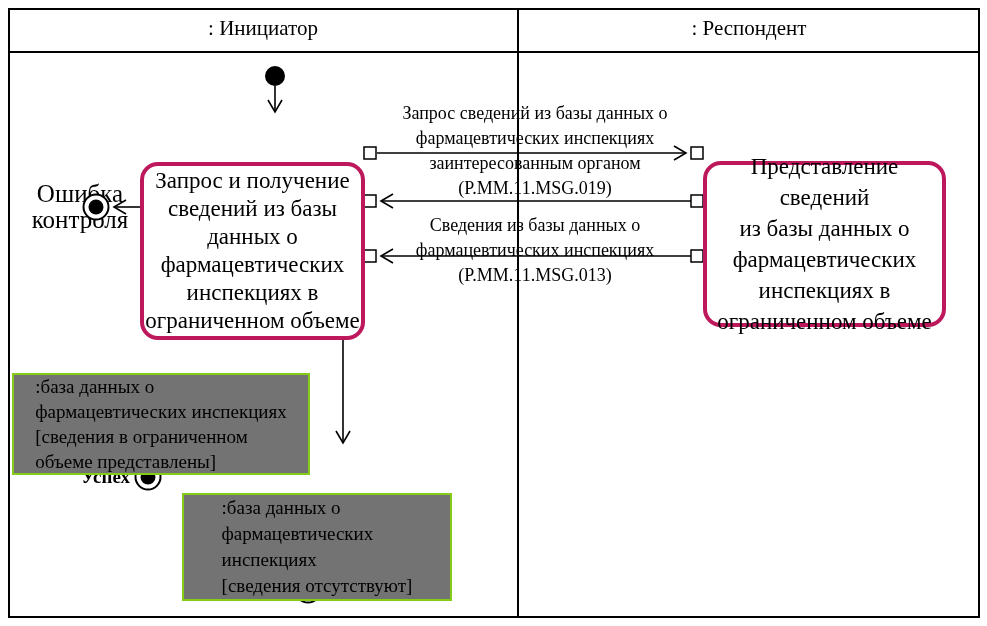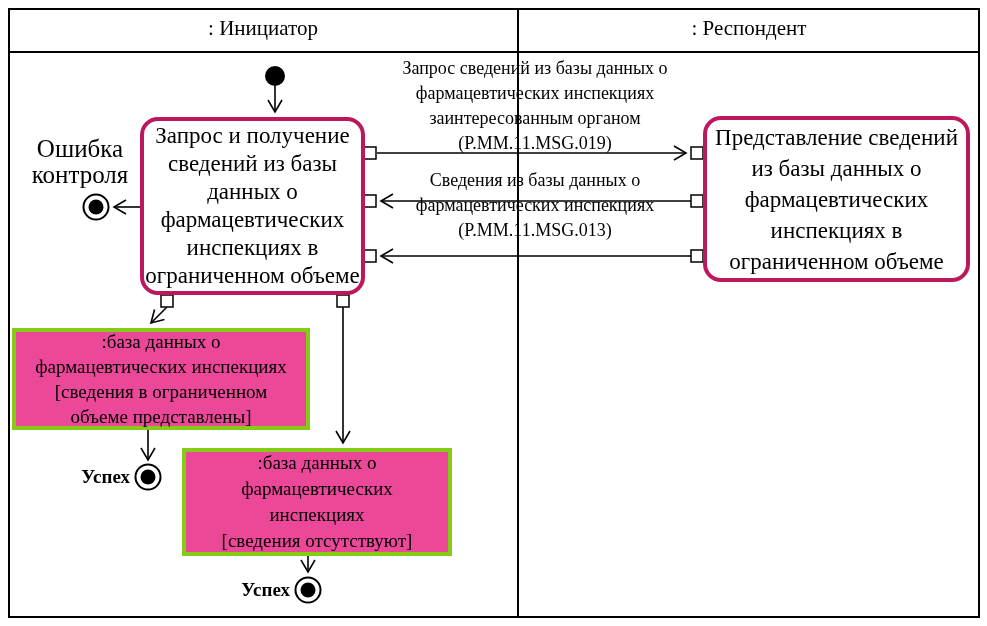--- a/index.html
+++ b/index.html
@@ -7,32 +7,32 @@
     position:relative;width:987px;height:626px;background:#fff;
     font-family:"Liberation Serif","DejaVu Serif",serif;color:#000;overflow:hidden;
   }
   .abs{position:absolute;box-sizing:border-box;}
   #frame{left:8px;top:8px;width:972px;height:610px;border:2px solid #000;}
   #header-line{left:8px;top:51px;width:972px;height:2px;background:#000;}
   #lane-divider{left:517px;top:8px;width:2px;height:610px;background:#000;}
   .lane-title{top:16px;text-align:center;font-size:21px;}
   #lane-title-initiator{left:8px;width:510px;}
   #lane-title-respondent{left:518px;width:462px;}
-  .ml{white-space:pre-line;}
+  .ml{white-space:pre-line;margin-top:45px;}
   .activity-box{
     border:4px solid #be185d;border-radius:18px;background:#fff;
     display:flex;align-items:center;justify-content:center;
     text-align:center;font-size:23px;z-index:2;
   }
   #activity-initiator{left:140px;top:117px;width:225px;height:178px;line-height:28px;}
-  #activity-respondent{left:703px;top:116px;width:267px;height:166px;line-height:31px;}
+  #activity-respondent{left:703px;top:116px;width:243px;height:166px;line-height:31px;}
   .object-box{
-    border:4px solid #84cc16;background:#ec4899;
+    border:2px solid #84cc16;background:#737373;
     display:flex;align-items:center;justify-content:center;
-    text-align:center;font-size:19px;z-index:2;
+    font-size:19px;z-index:2;
   }
   #object-db-provided{left:12px;top:328px;width:298px;height:102px;line-height:25px;}
   #object-db-absent{left:182px;top:448px;width:270px;height:108px;line-height:26px;}
   .msg-label{text-align:center;font-size:18px;line-height:25px;z-index:3;}
   #msg-request{left:380px;top:56px;width:310px;}
   #msg-response{left:380px;top:168px;width:310px;}
   #msg-notification{left:372px;top:233px;width:326px;}
   #error-label{left:25px;top:136px;width:110px;text-align:center;font-size:25px;line-height:26px;}
   .success-label{font-size:19px;text-align:right;font-weight:bold;}
   #success-label-1{left:60px;top:466px;width:70px;}

